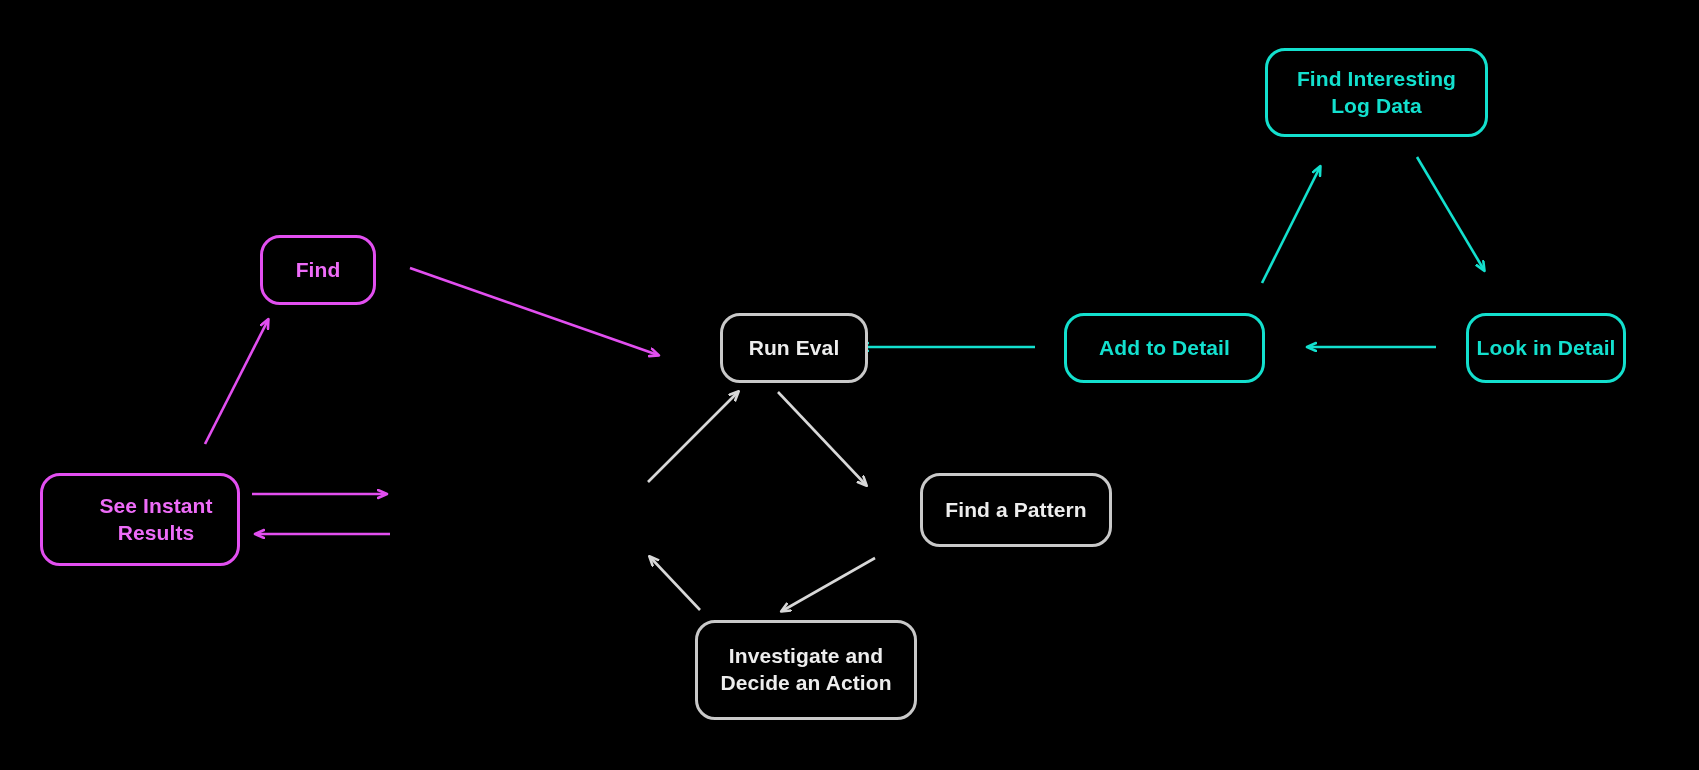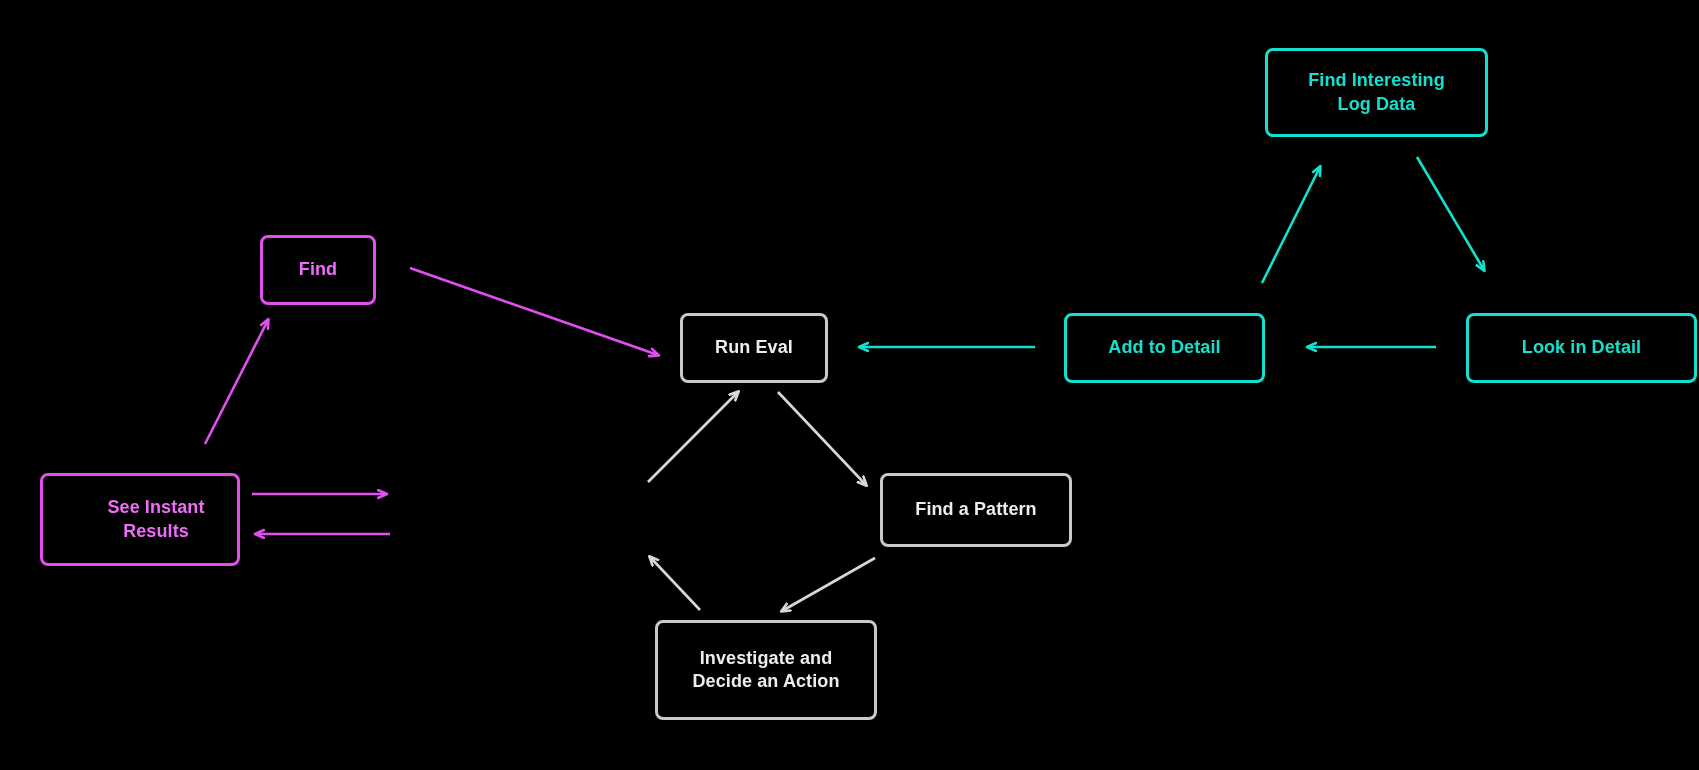--- a/index.html
+++ b/index.html
@@ -21,34 +21,34 @@
     top: 0;
     width: 1699px;
     height: 770px;
     pointer-events: none;
   }
   .node {
     position: absolute;
     box-sizing: border-box;
     border-style: solid;
     border-width: 3px;
-    border-radius: 8px;
+    border-radius: 20px;
     display: flex;
     align-items: center;
     justify-content: center;
     text-align: center;
     background: #000000;
     font-weight: bold;
-    font-size: 18px;
+    font-size: 21px;
     line-height: 1.28;
     letter-spacing: 0.1px;
     white-space: pre-line;
   }
   .node.teal   { border-color: #13E0CE; color: #13E0CE; }
-  .node.grey   { border-color: #C9C9C9; color: #EDEDED; }
+  .node.grey   { border-color: #C9C9C9; color: #EDEDED; margin-left: 40px; }
   .node.pink   { border-color: #E24FF0; color: #EE6CF8; }
 </style>
 </head>
 <body>
 
 <div id="stage">
 
   <svg class="edges" viewBox="0 0 1699 770">
     <defs>
       <marker id="ah-teal" markerWidth="12" markerHeight="12" refX="9" refY="5" orient="auto" markerUnits="userSpaceOnUse">
@@ -85,21 +85,21 @@
     <path d="M205,444 L268,320" fill="none" stroke="#E24FF0" stroke-width="2.6" marker-end="url(#ah-pink)"></path>
 
     <path d="M410,268 L658,355" fill="none" stroke="#E24FF0" stroke-width="2.6" marker-end="url(#ah-pink)"></path>
   </svg>
 
   <div class="node teal" style="left:1265px; top:48px; width:223px; height:89px;">
     <span>Find Interesting
 Log Data</span>
   </div>
 
-  <div class="node teal" style="left:1466px; top:313px; width:231px; height:70px;">
+  <div class="node teal" style="left:1466px; top:313px; width:160px; height:70px;">
     <span>Look in Detail</span>
   </div>
 
   <div class="node teal" style="left:1064px; top:313px; width:201px; height:70px;">
     <span>Add to Detail</span>
   </div>
 
   <div class="node grey" style="left:680px; top:313px; width:148px; height:70px;">
     <span>Run Eval</span>
   </div>

